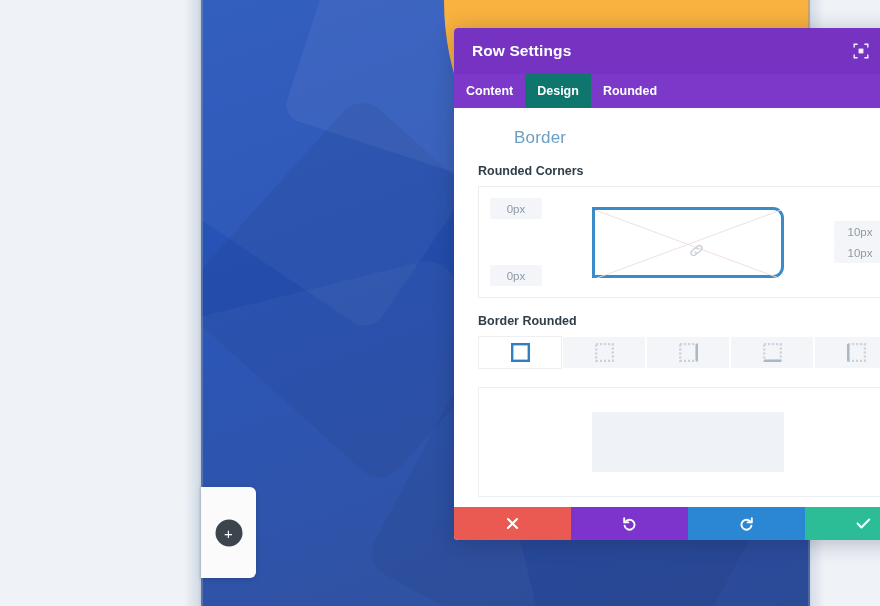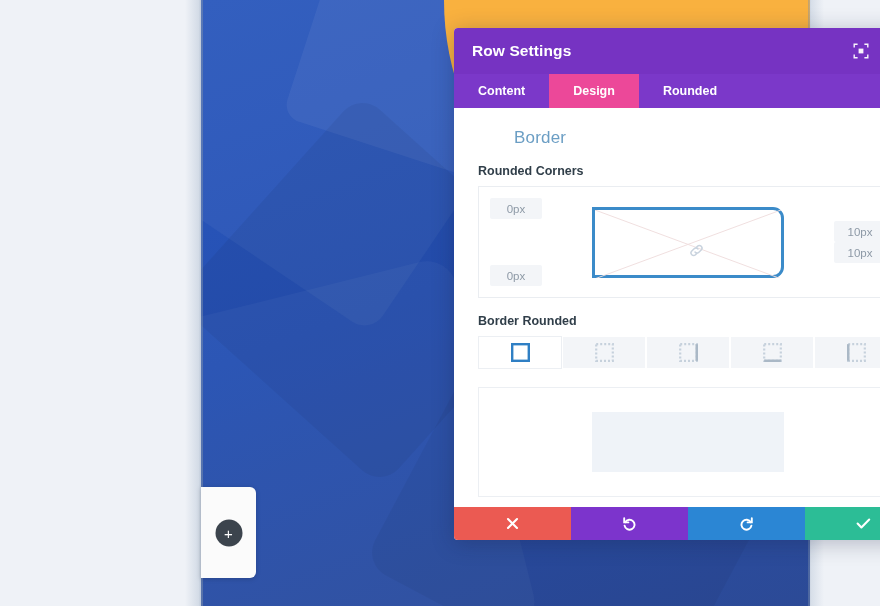--- a/index.html
+++ b/index.html
@@ -94,25 +94,25 @@
     display: flex; align-items: center; justify-content: center;
     cursor: pointer; opacity: .95;
   }
   .modal-tabs {
     height: 34px; flex: 0 0 34px;
     background: #7b38c9;
     display: flex;
   }
   .tab {
     height: 34px; display: flex; align-items: center;
-    padding: 0 24px;
+    padding: 0 12px;
     color: #fff; font-size: 12.5px; font-weight: bold;
     cursor: pointer;
   }
-  .tab.active { background: #ec4899; }
+  .tab.active { background: #0f766e; }
 
   .modal-body {
     flex: 1 1 auto;
     background: #fff;
     position: relative;
     overflow: hidden;
     padding: 0 24px;
   }
 
   .section-head {

